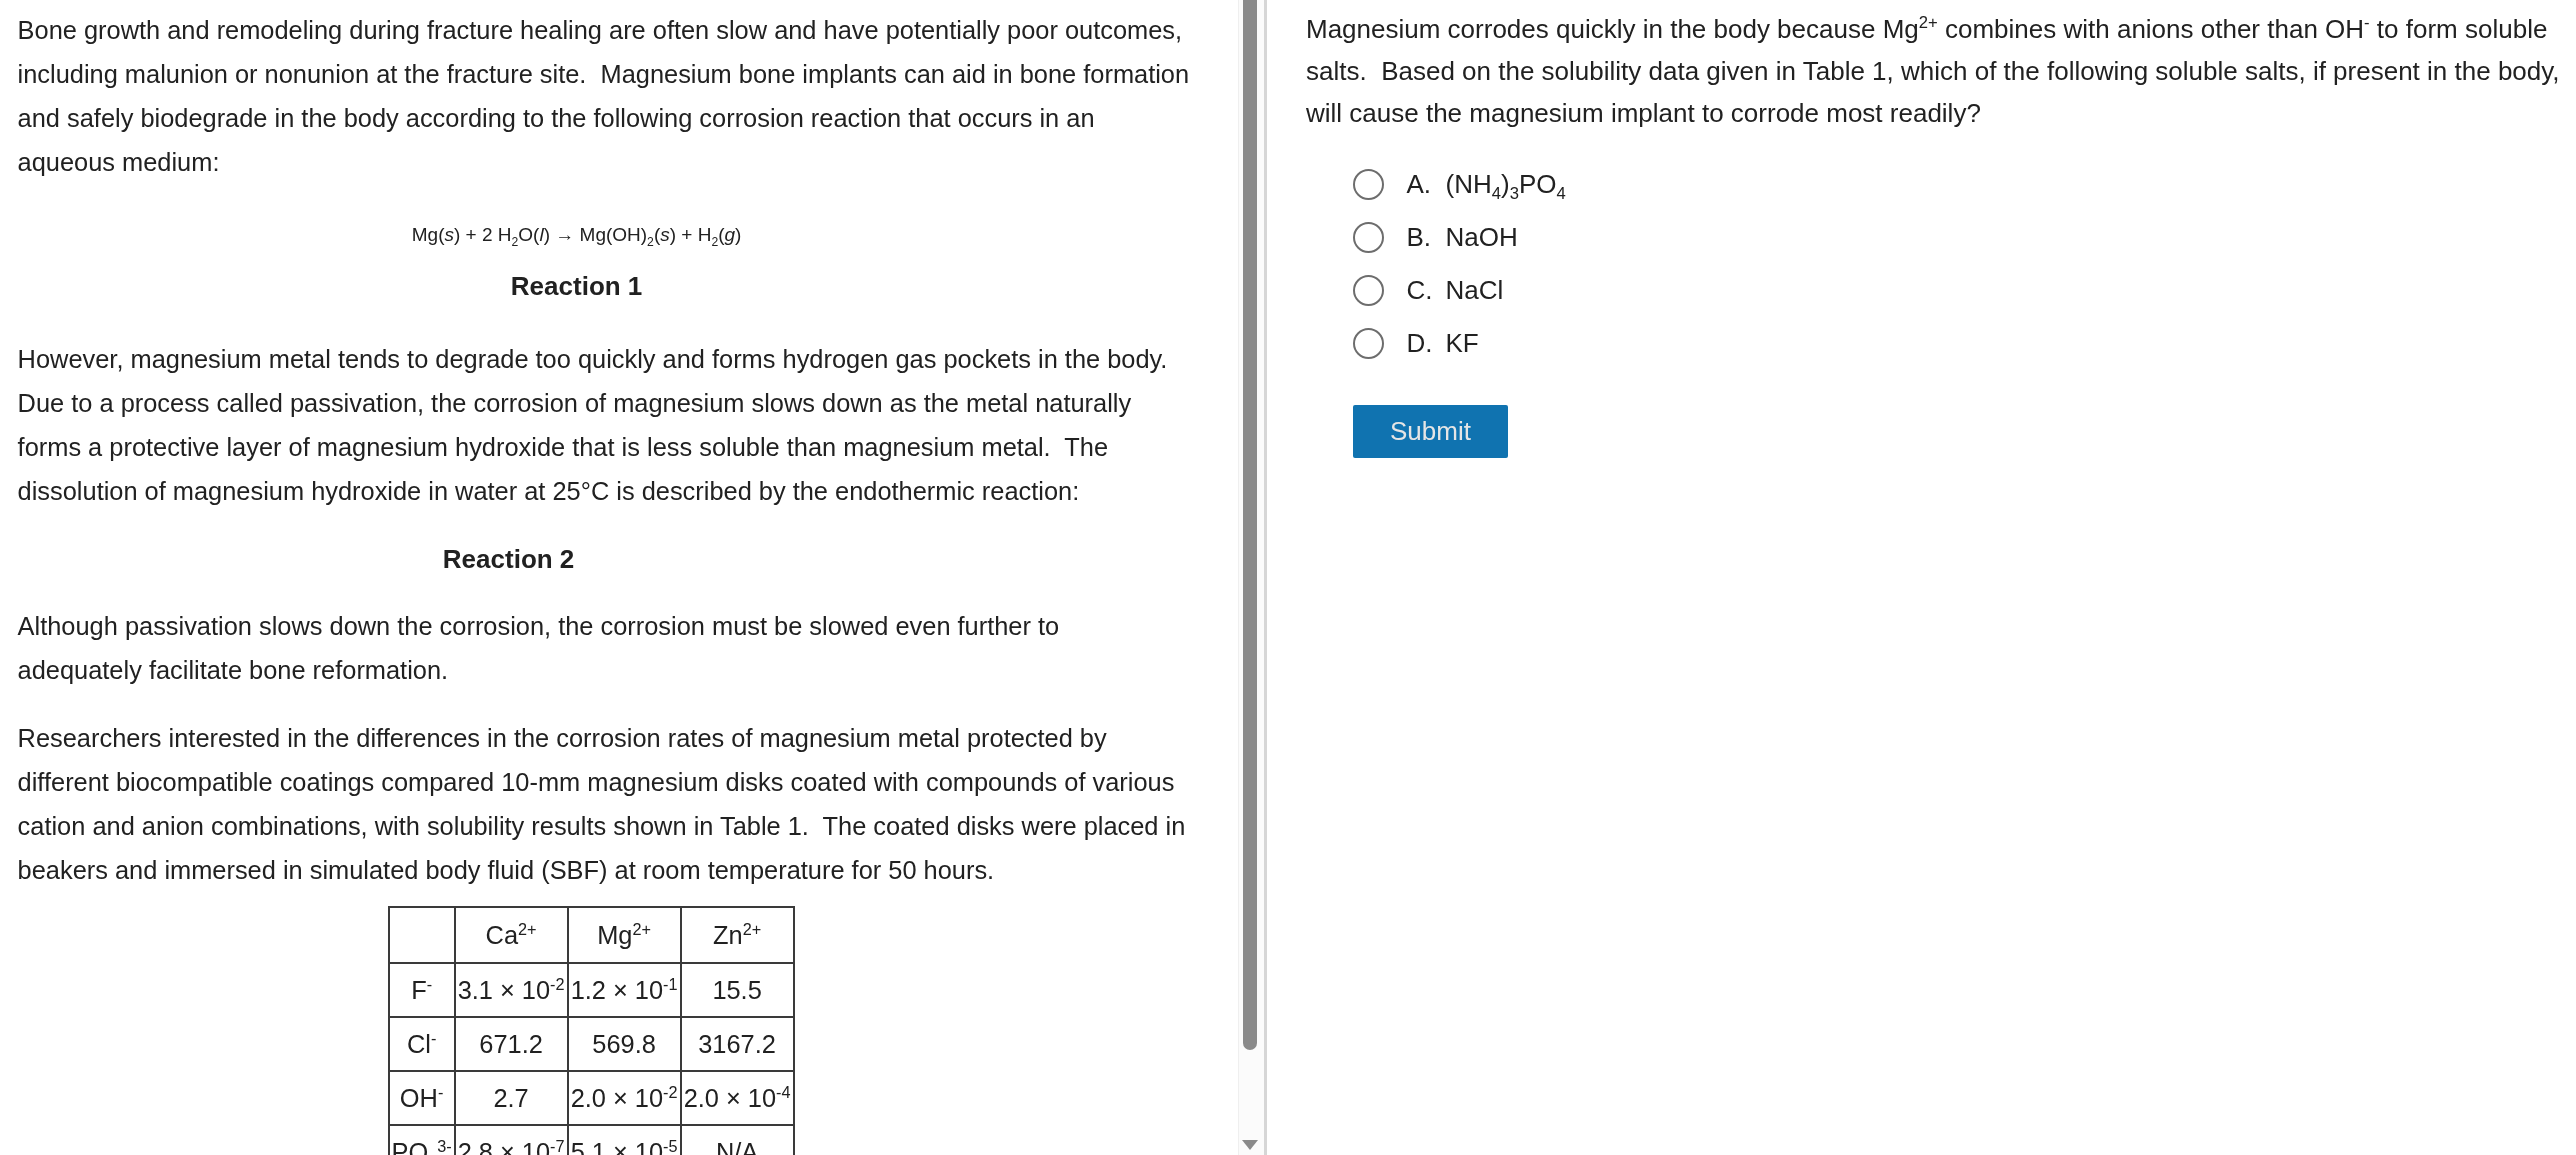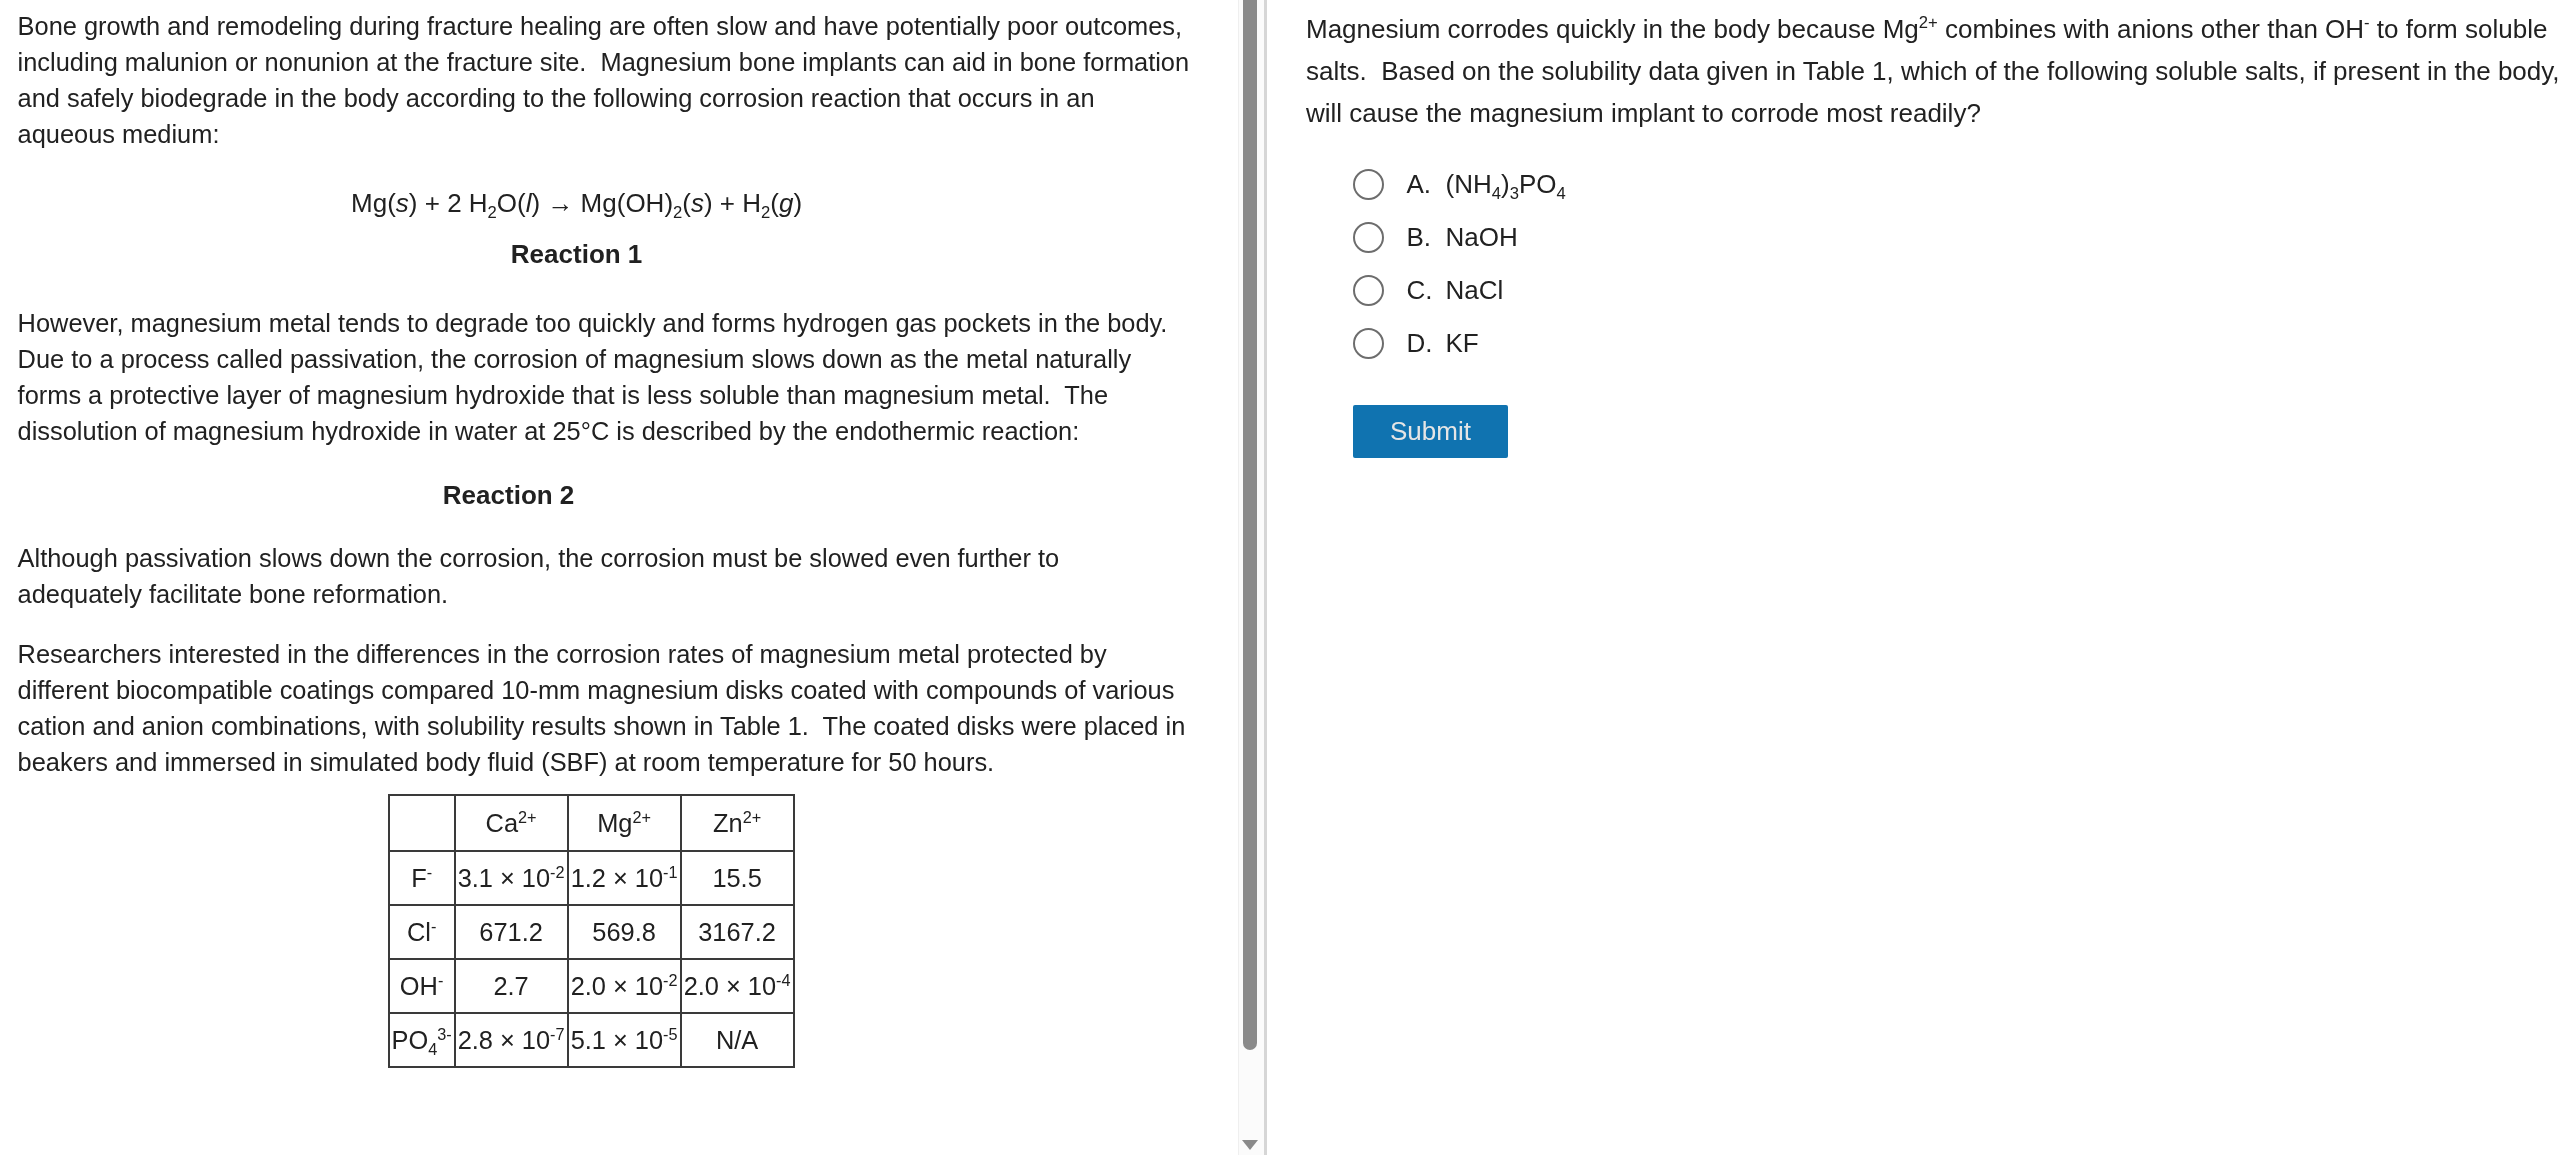--- a/index.html
+++ b/index.html
@@ -14,32 +14,32 @@
   .left-pane {
     position: absolute; left: 0; top: 0;
     width: 1238px; height: 1155px;
     padding: 5.9px 0 0 17.6px;
     box-sizing: border-box;
     overflow: hidden;
   }
   .para {
     width: 1172px;
     font-size: 25.4px;
-    line-height: 36px;
+    line-height: 44px;
     white-space: pre-wrap;
     margin: 0;
   }
   .p1 { margin-top: 2px; }
   .p2 { margin-top: 35px; }
   .p3 { margin-top: 29px; }
   .p4 { margin-top: 23.4px; }
   .equation-block { width: 1172px; text-align: center; box-sizing: border-box; }
   .eq-r1 { margin-top: 35px; padding-right: 54px; }
   .eq-r2 { margin-top: 31px; padding-right: 190px; }
-  .equation { font-size: 26px; line-height: 32px; }
+  .equation { font-size: 19px; line-height: 32px; }
   .ksp { display: inline-block; margin-left: 45px; }
   .reaction-caption { font-weight: bold; font-size: 26px; }
   .cap-r1 { margin-top: 20.5px; }
   .cap-r2 { margin-top: 22px; }
   .table-caption { margin-top: 25.4px; }
   .table-caption .cap-label { font-weight: bold; }
   sup, sub { font-size: 64%; line-height: 0; }
   
   table.solubility {
     border-collapse: collapse;

